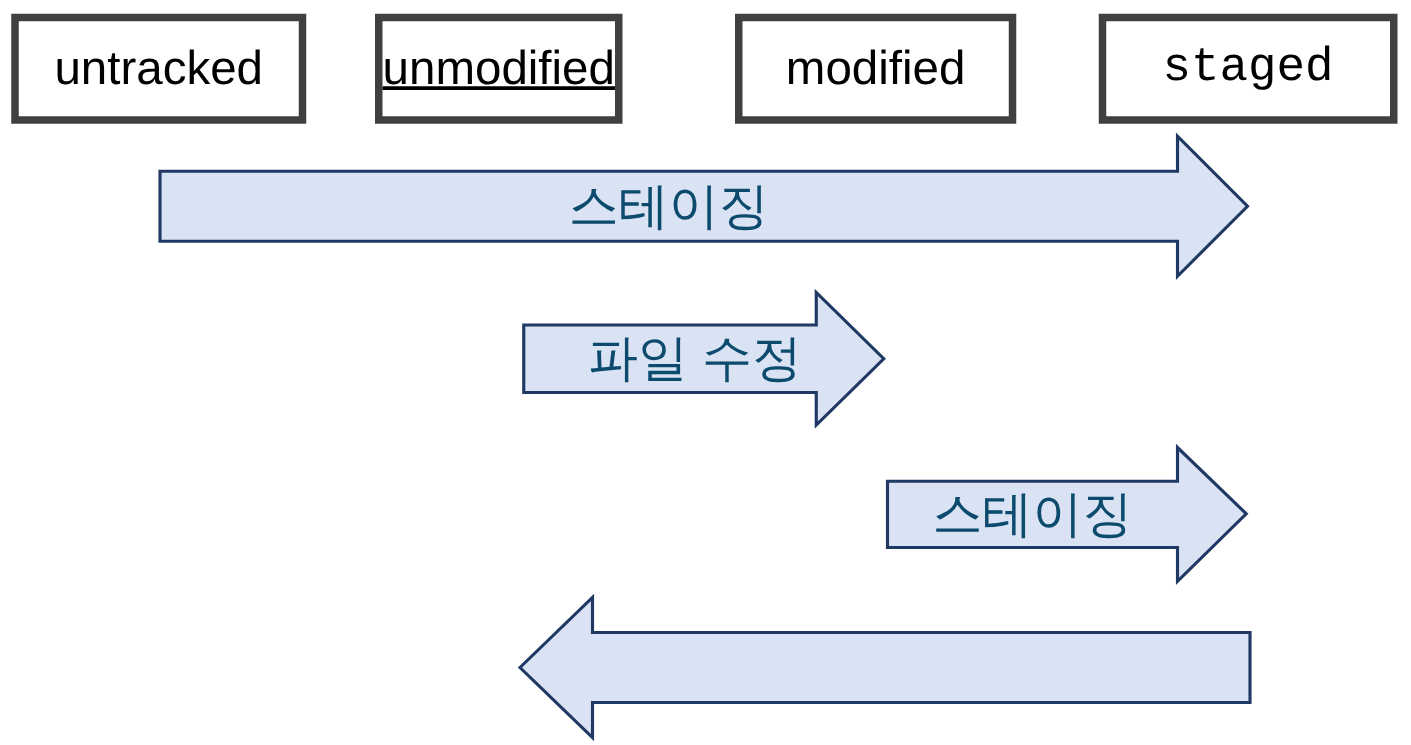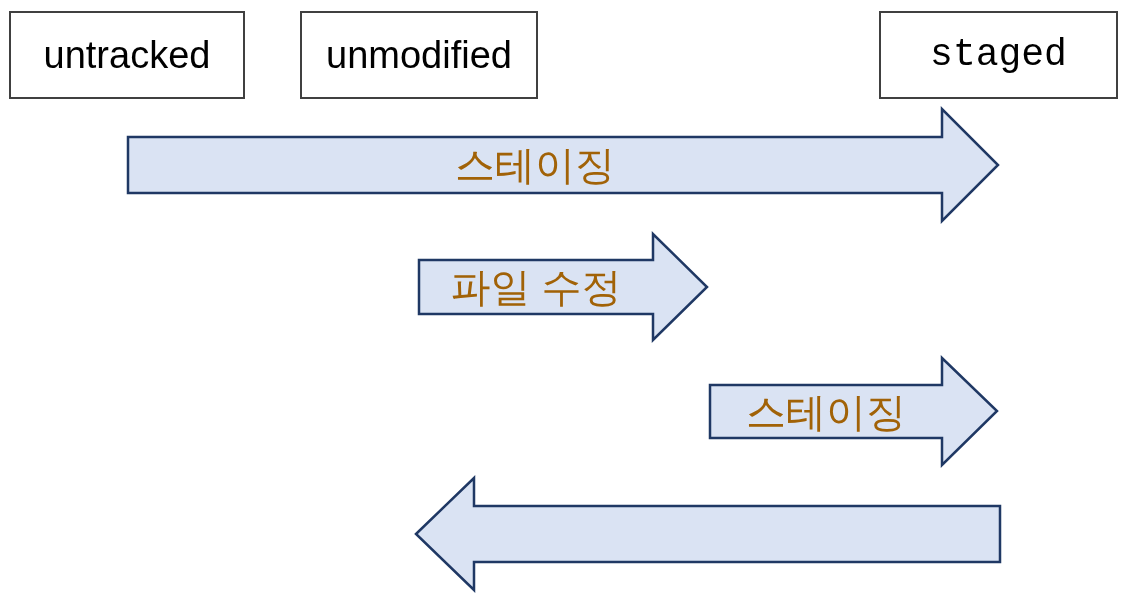--- a/index.html
+++ b/index.html
@@ -13,67 +13,70 @@
     width: 1129px;
     height: 596px;
     background: #ffffff;
     overflow: hidden;
   }
   .state-box {
     position: absolute;
     top: 11px;
     height: 88px;
     box-sizing: border-box;
-    border: 2px solid #404040;
+    border: 6px solid #404040;
     background: #ffffff;
     display: flex;
     align-items: center;
     justify-content: center;
     font-size: 38px;
     color: #000000;
     line-height: 1;
   }
   .box-untracked  { left: 9px;   width: 236px; }
-  .box-unmodified { left: 300px; width: 238px; }
+  .box-unmodified { left: 300px; width: 198px; text-decoration: underline; }
   .box-modified   { left: 588px; width: 225px; }
   .box-staged     { left: 879px; width: 239px; font-family: Liberation Mono, monospace; }
 
   .arrows-layer {
     position: absolute;
     left: 0;
     top: 0;
     width: 1129px;
     height: 596px;
   }
   .arrow-label {
     position: absolute;
     display: flex;
     align-items: center;
     justify-content: center;
     font-size: 40px;
-    color: #a16207;
+    color: #0c4a6e;
     line-height: 1;
     white-space: nowrap;
     pointer-events: none;
   }
   .label-staging-long  { left: 128px; top: 137px; width: 814px; height: 56px; }
-  .label-file-modify   { left: 419px; top: 260px; width: 234px; height: 54px; }
+  .label-file-modify   { left: 419px; top: 260px; width: 234px; height: 54px; padding-left: 20px; }
   .label-staging-short { left: 710px; top: 385px; width: 232px; height: 53px; }
   .label-commit        { left: 474px; top: 506px; width: 526px; height: 56px; }
 </style>
 </head>
 <body>
 
 <div class="canvas">
 
   <div class="state-box box-untracked">
     <span>untracked</span>
   </div>
   <div class="state-box box-unmodified">
     <span>unmodified</span>
+  </div>
+  <div class="state-box box-modified">
+    <span>modified</span>
   </div>
   <div class="state-box box-staged">
     <span>staged</span>
   </div>
 
   <svg class="arrows-layer" viewBox="0 0 1129 596" xmlns="http://www.w3.org/2000/svg">
     <polygon points="128,137 942,137 942,109 998,165 942,221 942,193 128,193" stroke-width="2.5" stroke-linejoin="miter" fill="#dae3f3" stroke="#1f3864"></polygon>
     <polygon points="419,260 653,260 653,234 707,287 653,340 653,314 419,314" stroke-width="2.5" stroke-linejoin="miter" fill="#dae3f3" stroke="#1f3864"></polygon>
     <polygon points="710,385 942,385 942,358 997,411 942,465 942,438 710,438" stroke-width="2.5" stroke-linejoin="miter" fill="#dae3f3" stroke="#1f3864"></polygon>
     <polygon points="416,534 474,478 474,506 1000,506 1000,562 474,562 474,590" stroke-width="2.5" stroke-linejoin="miter" fill="#dae3f3" stroke="#1f3864"></polygon>

